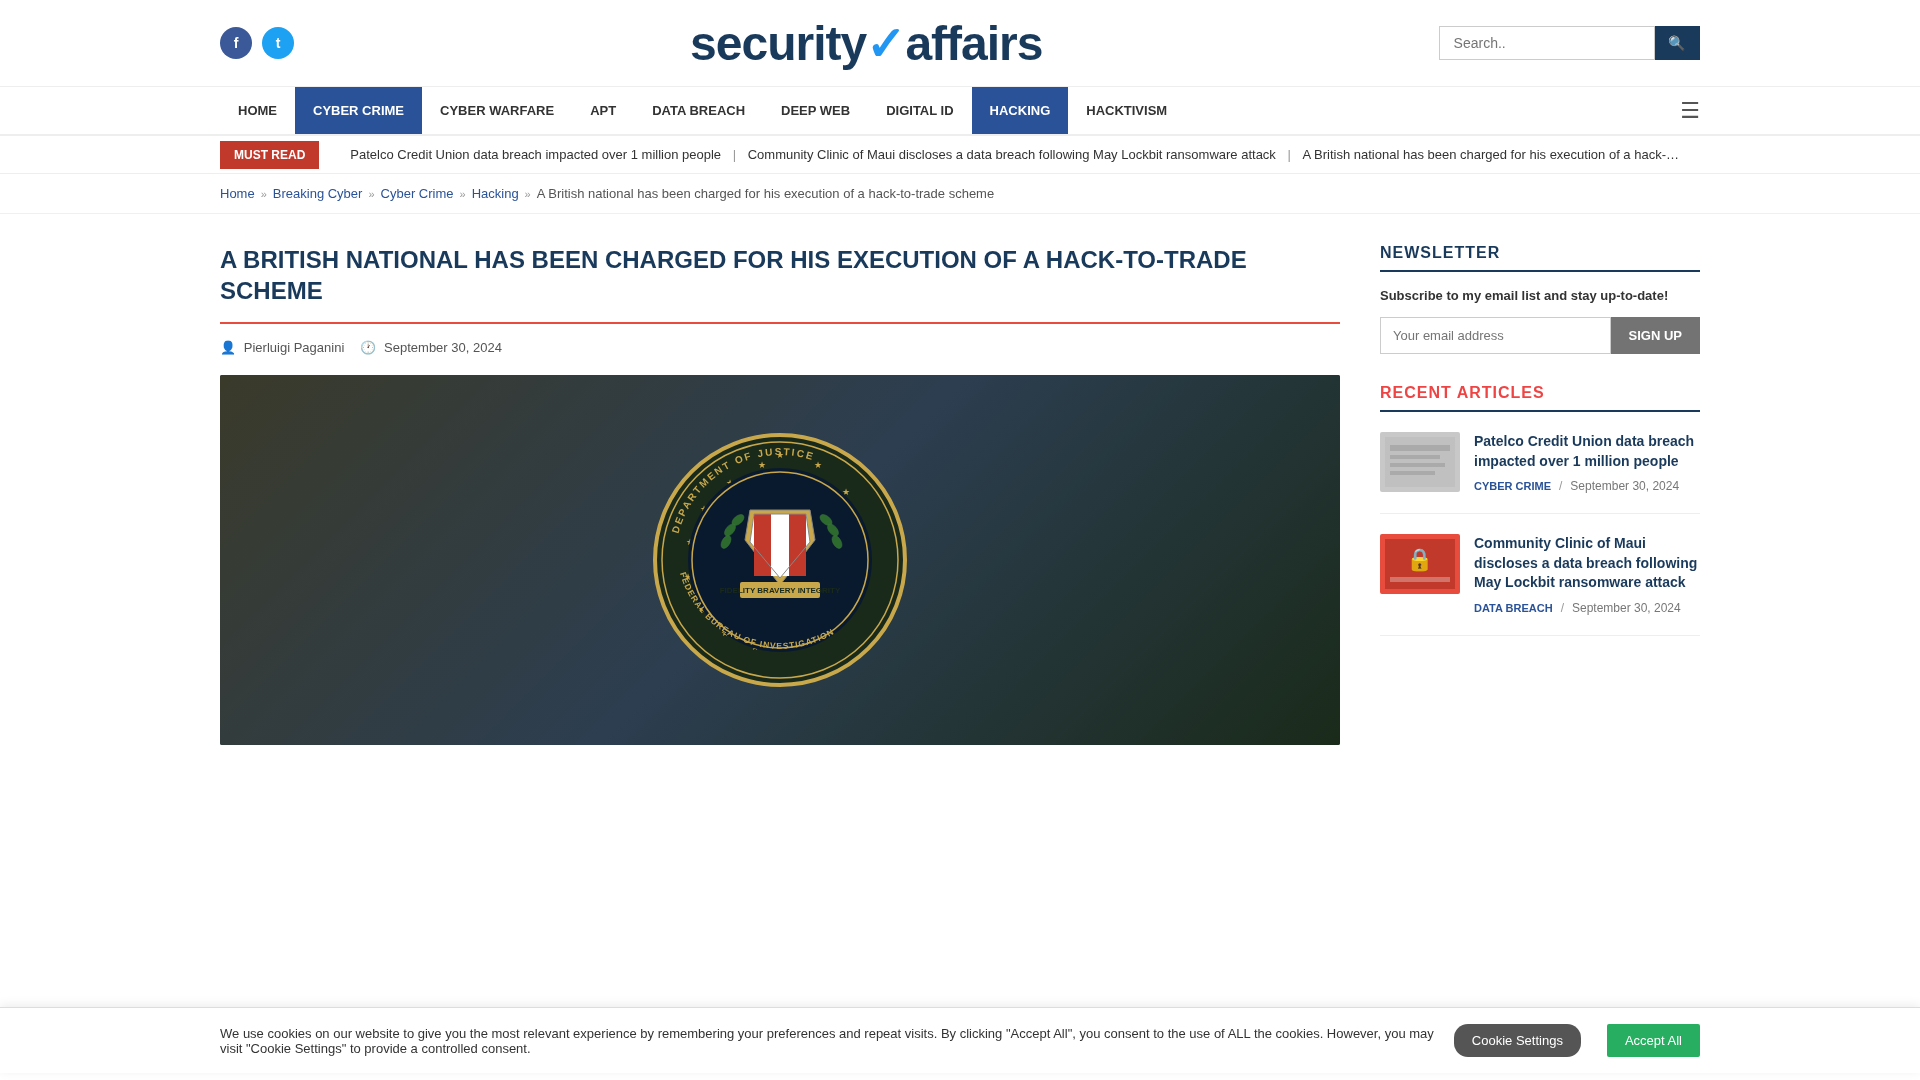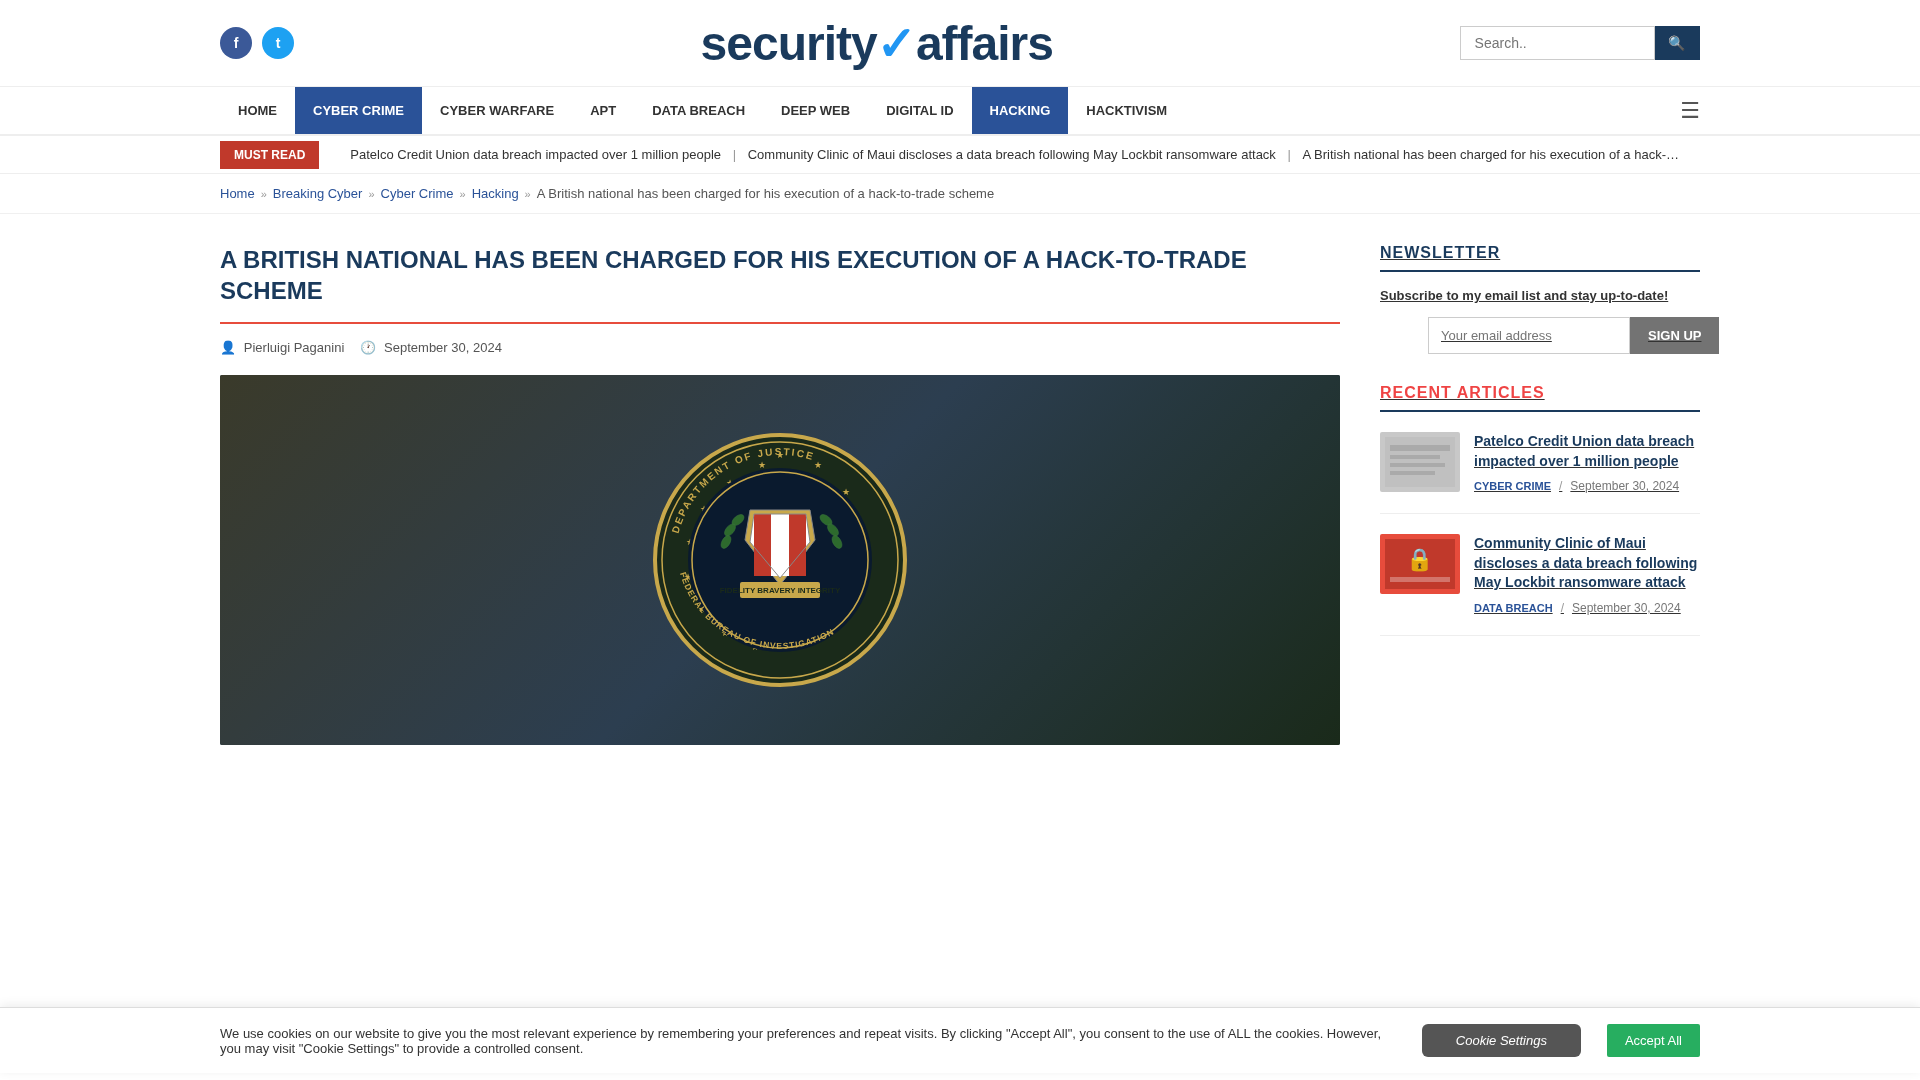--- a/index.html
+++ b/index.html
@@ -8,21 +8,21 @@
     
     .header { display: flex; align-items: center; justify-content: space-between; padding: 15px 220px; border-bottom: 1px solid #eee; }
     .header-left { display: flex; gap: 10px; }
     .social-icon { width: 32px; height: 32px; border-radius: 50%; display: flex; align-items: center; justify-content: center; color: #fff; font-size: 14px; font-weight: bold; cursor: pointer; text-decoration: none; }
     .fb-icon { background: #3b5998; }
     .tw-icon { background: #1da1f2; }
     .logo { font-size: 48px; font-weight: bold; color: #1a3a5c; letter-spacing: -1px; }
     .logo span { color: #1a3a5c; }
     .logo .check { color: #2196F3; }
     .search-area { display: flex; align-items: center; gap: 0; }
-    .search-input { border: 1px solid #ccc; padding: 8px 14px; width: 195px; font-size: 14px; outline: none; color: #999; }
+    .search-input { border: 1px solid #ccc; padding: 8px 14px; width: 216px; font-size: 14px; outline: none; color: #999; }
     .search-btn { background: #1a3a5c; border: none; padding: 9px 14px; cursor: pointer; color: #fff; font-size: 14px; }
 
     
     .nav { background: #fff; border-bottom: 2px solid #eee; display: flex; align-items: center; padding: 0 220px; }
     .nav-item { padding: 16px 18px; font-size: 13px; font-weight: bold; color: #333; cursor: pointer; text-transform: uppercase; text-decoration: none; display: block; }
     .nav-item.active { background: #2a5298; color: #fff; }
     .nav-burger { margin-left: auto; font-size: 22px; cursor: pointer; color: #555; }
 
     
     .ticker { background: #fff; border-bottom: 1px solid #eee; display: flex; align-items: center; overflow: hidden; padding: 4px 220px; gap: 11px; }
@@ -32,36 +32,36 @@
 
     
     .breadcrumb { padding: 12px 220px; display: flex; align-items: center; gap: 6px; font-size: 13px; color: #555; border-bottom: 1px solid #f0f0f0; }
     .breadcrumb a { color: #2a5298; text-decoration: none; }
     .breadcrumb .sep { color: #999; font-size: 11px; }
     .breadcrumb .current { color: #555; }
 
     
     .main-layout { display: flex; padding: 30px 220px; gap: 40px; }
     .article-area { flex: 1; }
-    .sidebar { width: 320px; flex-shrink: 0; text-decoration: underline; }
+    .sidebar { width: 320px; flex-shrink: 0; }
 
     
     .article-title { font-size: 24px; font-weight: bold; color: #1a3a5c; text-transform: uppercase; line-height: 1.3; margin-bottom: 16px; }
     .article-divider { border: none; border-top: 2px solid #e74c3c; margin-bottom: 16px; }
     .article-meta { display: flex; align-items: center; gap: 16px; font-size: 13px; color: #555; margin-bottom: 20px; }
     .article-meta .meta-icon { color: #666; margin-right: 4px; }
     .article-image { width: 100%; height: 370px; background: #2c3e50; border-radius: 2px; display: flex; align-items: center; justify-content: center; overflow: hidden; position: relative; }
     .fbi-seal { width: 260px; height: 260px; }
 
     
     .newsletter-title { font-size: 16px; font-weight: bold; color: #1a3a5c; text-transform: uppercase; margin-bottom: 2px; letter-spacing: 1px; }
     .newsletter-divider { border: none; border-top: 2px solid #1a3a5c; margin-bottom: 16px; margin-top: 8px; }
     .newsletter-desc { font-size: 13px; font-weight: bold; color: #333; margin-bottom: 14px; }
     .newsletter-form { display: flex; margin-bottom: 30px; }
-    .email-input { flex: 1; border: 1px solid #ccc; padding: 10px 12px; font-size: 13px; color: #999; outline: none; margin-left: 48px; }
+    .email-input { flex: 1; border: 1px solid #ccc; padding: 10px 12px; font-size: 13px; color: #999; outline: none; }
     .signup-btn { background: #737373; color: #fff; border: none; padding: 10px 18px; font-size: 13px; font-weight: bold; cursor: pointer; white-space: nowrap; }
 
     .recent-title { font-size: 16px; font-weight: bold; color: #ef4444; text-transform: uppercase; letter-spacing: 1px; margin-bottom: 4px; }
     .recent-divider { border: none; border-top: 2px solid #1a3a5c; margin-bottom: 20px; margin-top: 8px; }
 
     .article-card { display: flex; gap: 14px; padding-bottom: 20px; margin-bottom: 20px; border-bottom: 1px solid #eee; }
     .article-thumb { width: 80px; height: 60px; background: #bbb; flex-shrink: 0; border-radius: 2px; }
     .thumb-gray { background: #c8c8c8; display: flex; align-items: center; justify-content: center; }
     .thumb-ransomware { background: #e74c3c; display: flex; align-items: center; justify-content: center; }
     .article-card-content { flex: 1; }
@@ -69,21 +69,21 @@
     .article-card-meta { display: flex; align-items: center; gap: 8px; font-size: 12px; }
     .tag-cyber { color: #2a5298; font-weight: bold; text-transform: uppercase; font-size: 11px; cursor: pointer; }
     .tag-data { color: #2a5298; font-weight: bold; text-transform: uppercase; font-size: 11px; cursor: pointer; }
     .meta-slash { color: #999; }
     .meta-date { color: #777; }
 
     
     .cookie-bar { position: fixed; bottom: 7px; left: 0; right: 0; background: #fff; border-top: 1px solid #ddd; padding: 16px 220px; display: flex; align-items: center; justify-content: space-between; gap: 20px; z-index: 100; box-shadow: 0 -2px 10px rgba(0,0,0,0.08); }
     .cookie-text { font-size: 13px; color: #333; flex: 1; }
     .cookie-btns { display: flex; gap: 10px; flex-shrink: 0; }
-    .cookie-settings-btn { background: #555; color: #fff; border: none; padding: 9px 34px; font-size: 13px; cursor: pointer; border-radius: 6px; font-style: italic; }
+    .cookie-settings-btn { background: #555; color: #fff; border: none; padding: 9px 18px; font-size: 13px; cursor: pointer; border-radius: 14px; }
     .accept-all-btn { background: #27ae60; color: #fff; border: none; padding: 9px 18px; font-size: 13px; cursor: pointer; border-radius: 2px; margin-left: 16px; }
 
     
     .fbi-bg { position: absolute; inset: 0; background: linear-gradient(135deg, #3a3a2a 0%, #2c3e50 50%, #1a2a1a 100%); }
     .fbi-overlay { position: relative; z-index: 1; }
   </style>
 </head>
 <body>
 
 <div class="header">

